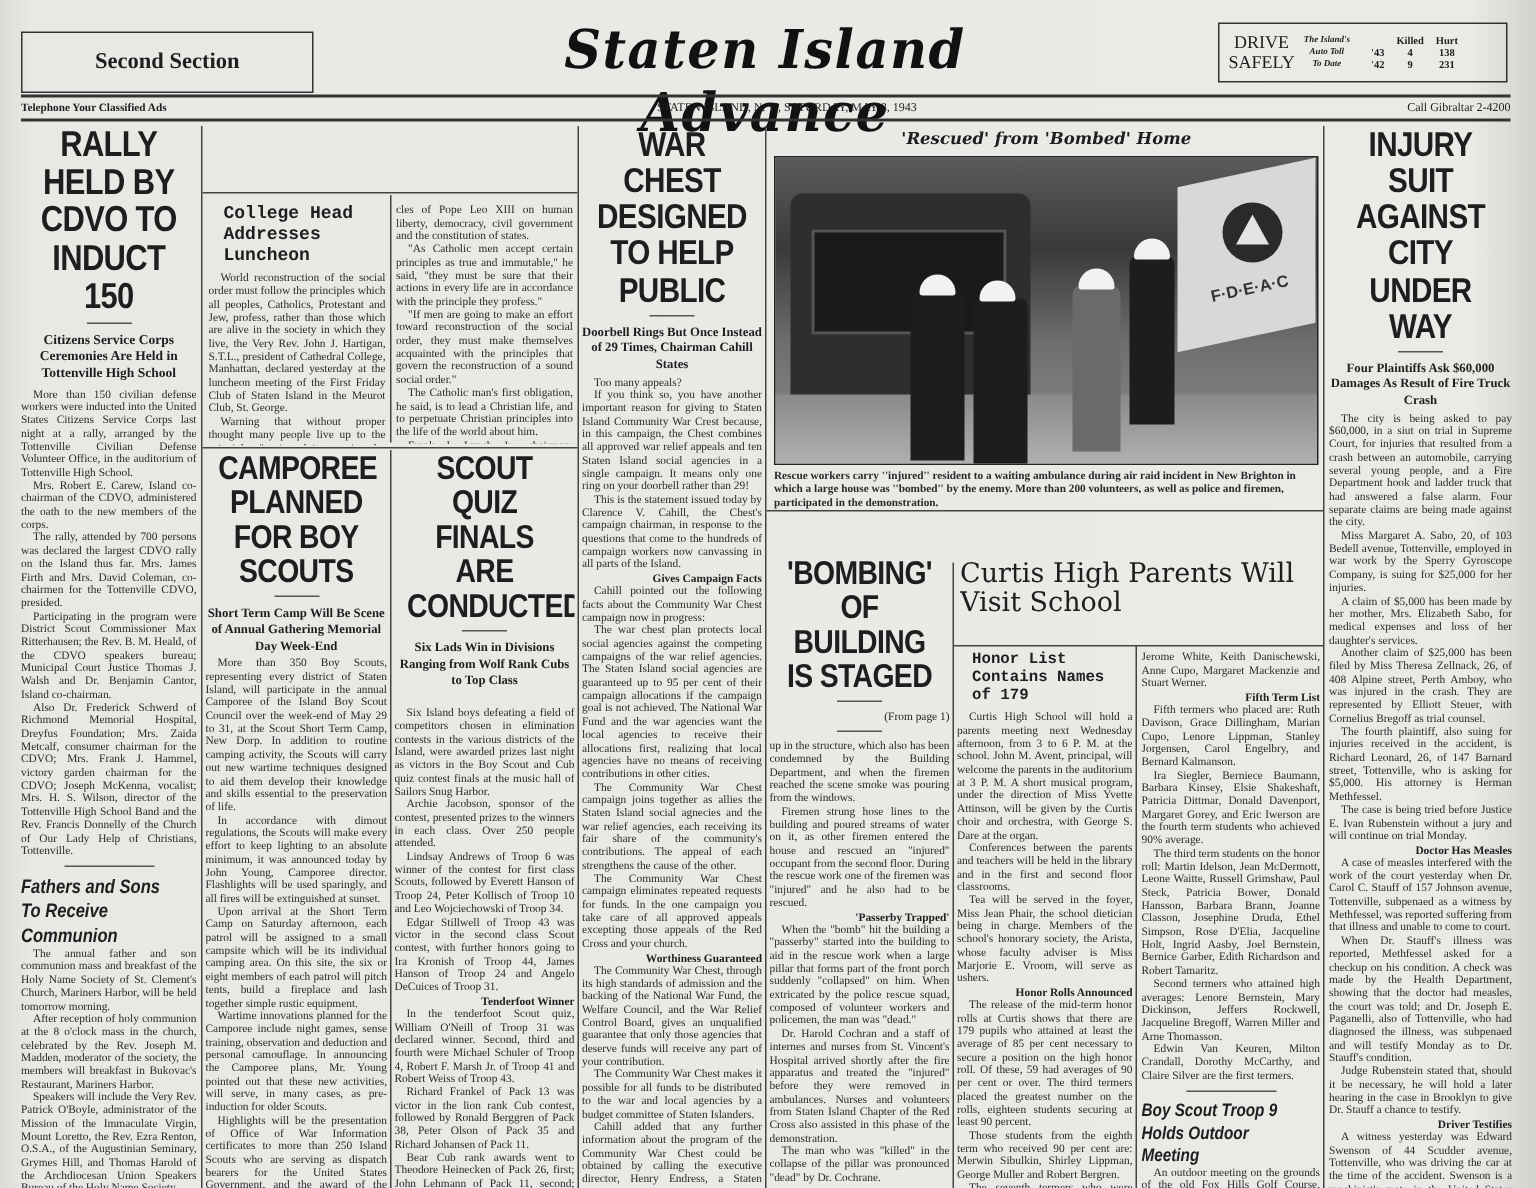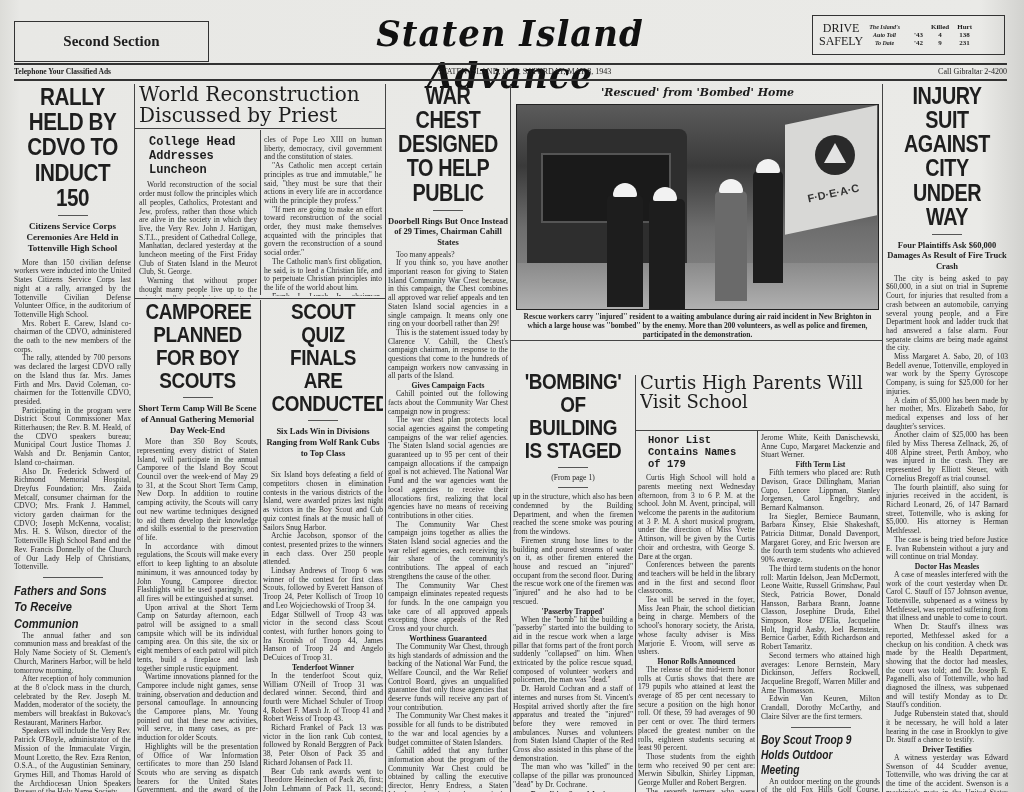--- a/index.html
+++ b/index.html
@@ -20,35 +20,35 @@
 .col{position:absolute;overflow:hidden}
 .vline{position:absolute;width:1px;background:#444}
 .hline{position:absolute;height:1px;background:#444}
 .hd-gothic{font-family:"Liberation Sans",sans-serif;font-weight:bold;text-transform:uppercase;letter-spacing:-.5px;text-align:center;line-height:1.05;transform:scaleX(.86);transform-origin:center}
 .hd-serif{font-family:"DejaVu Serif",serif;line-height:1.05}
 .deck{font-family:"Liberation Serif",serif;font-weight:bold;text-align:center;line-height:1.25}
 .subhd{font-family:Liberation Mono, monospace;font-weight:bold;line-height:1.15}
 .italhd{font-family:"Liberation Sans",sans-serif;font-weight:bold;font-style:italic;font-size:13px;line-height:1.25;transform:scaleX(.85);transform-origin:left}
 .body{font-family:"Liberation Serif",serif;font-size:7.6px;line-height:8.7px;text-align:justify;color:#2a2a2a}
 .body p{text-indent:8px}
-.crosshd{font-family:"Liberation Serif",serif;font-weight:bold;font-size:7.6px;text-align:center;line-height:9px}
+.crosshd{font-family:"Liberation Serif",serif;font-weight:bold;font-size:7.6px;text-align:right;line-height:9px}
 .short{width:30px;height:1px;background:#555;margin:5px auto}
 .photo{left:516px;top:104px;width:363px;height:206px;background:
 radial-gradient(ellipse 60px 40px at 300px 60px,#e8e8e8 0,#c7c7c7 50%,transparent 51%),
 linear-gradient(180deg,#5b5b5b 0,#3a3a3a 30%,#6d6d6d 60%,#8f8f8f 100%);border:1px solid #222}
 .photo .truck{position:absolute;left:10px;top:24px;width:160px;height:150px;background:#2e2e2e;border-radius:8px 8px 0 0}
 .photo .truckbed{position:absolute;left:24px;top:48px;width:130px;height:70px;background:#1a1a1a;border:2px solid #555}
 .photo .sign{position:absolute;left:268px;top:10px;width:92px;height:110px;background:#d8d8d6;transform:skewY(-12deg)}
 .photo .emblem{position:absolute;left:298px;top:30px;width:40px;height:40px;border-radius:50%;background:#2a2a2a}
 .photo .emblem:after{content:"";position:absolute;left:9px;top:8px;border-left:11px solid transparent;border-right:11px solid transparent;border-bottom:20px solid #e3e3e3}
 .photo .fdeac{position:absolute;left:290px;top:82px;font-family:"Liberation Sans",sans-serif;font-size:11px;font-weight:bold;color:#333;transform:rotate(-12deg)}
 .photo .person{position:absolute;background:#1d1d1d;border-radius:5px 5px 0 0}
 .photo .helmet{position:absolute;width:24px;height:14px;background:#f2f2f2;border-radius:12px 12px 2px 2px}
 .photo .road{position:absolute;left:0;bottom:0;width:100%;height:46px;background:linear-gradient(180deg,#8a8a8a,#b0b0b0)}
-.caption{left:516px;top:312px;width:363px;font-family:"Liberation Serif",serif;font-size:7.5px;line-height:9px;text-align:center;font-weight:bold;color:#2a2a2a}
+.caption{left:516px;top:312px;width:363px;font-family:"Liberation Serif",serif;font-size:7.5px;line-height:9px;text-align:left;font-weight:bold;color:#2a2a2a}
 .photohd{left:516px;top:86px;width:363px;text-align:center;font-family:"DejaVu Serif",serif;font-style:italic;font-weight:bold;font-size:11px}
 </style>
 </head>
 <body>
 
 <div class="page">
 
   <div class="abs section-box">
     <span>Second Section</span>
   </div>
@@ -119,23 +119,20 @@
     <div class="italhd">Fathers and Sons To Receive Communion</div>
     <div class="body">
       <p>The annual father and son communion mass and breakfast of the Holy Name Society of St. Clement's Church, Mariners Harbor, will be held tomorrow morning.</p>
       <p>After reception of holy communion at the 8 o'clock mass in the church, celebrated by the Rev. Joseph M. Madden, moderator of the society, the members will breakfast in Bukovac's Restaurant, Mariners Harbor.</p>
       <p>Speakers will include the Very Rev. Patrick O'Boyle, administrator of the Mission of the Immaculate Virgin, Mount Loretto, the Rev. Ezra Renton, O.S.A., of the Augustinian Seminary, Grymes Hill, and Thomas Harold of the Archdiocesan Union Speakers Bureau of the Holy Name Society.</p>
 
     </div>
 
   </div>
 
-  <div class="col" style="left:139px;top:84px;width:244px;height:44px">
-    <div class="hd-serif" style="font-size:20px">World Reconstruction Discussed by Priest</div>
-  </div>
   <div class="col" style="left:139px;top:132px;width:118px;height:165px">
     <div class="subhd" style="font-size:12px;margin:4px 0 4px 10px">College Head Addresses Luncheon</div>
     <div class="body">
       <p>World reconstruction of the social order must follow the principles which all peoples, Catholics, Protestant and Jew, profess, rather than those which are alive in the society in which they live, the Very Rev. John J. Hartigan, S.T.L., president of Cathedral College, Manhattan, declared yesterday at the luncheon meeting of the First Friday Club of Staten Island in the Meurot Club, St. George.</p>
       <p>Warning that without proper thought many people live up to the principles "projected into society by press and motion pictures," he urged his hearers to study encycli-</p>
     </div>
   </div>
   <div class="col" style="left:264px;top:136px;width:118px;height:160px">
     <div class="body">
       <p style="text-indent:0">cles of Pope Leo XIII on human liberty, democracy, civil government and the constitution of states.</p>

